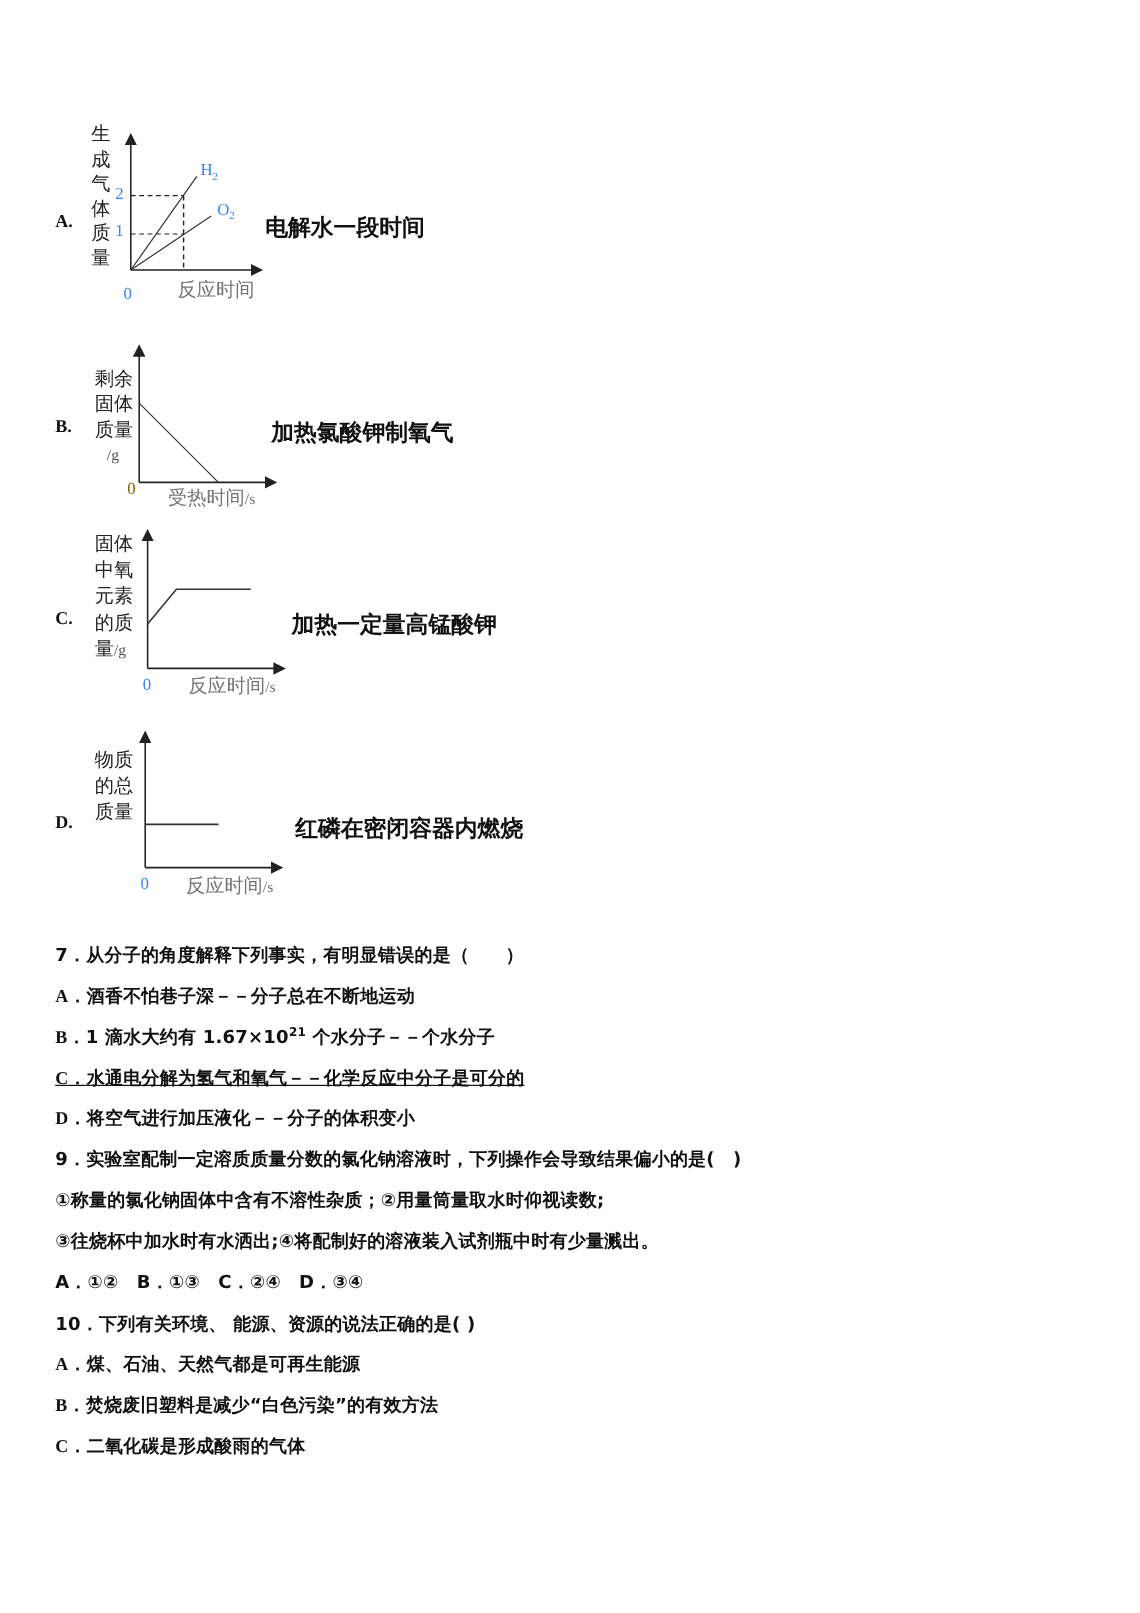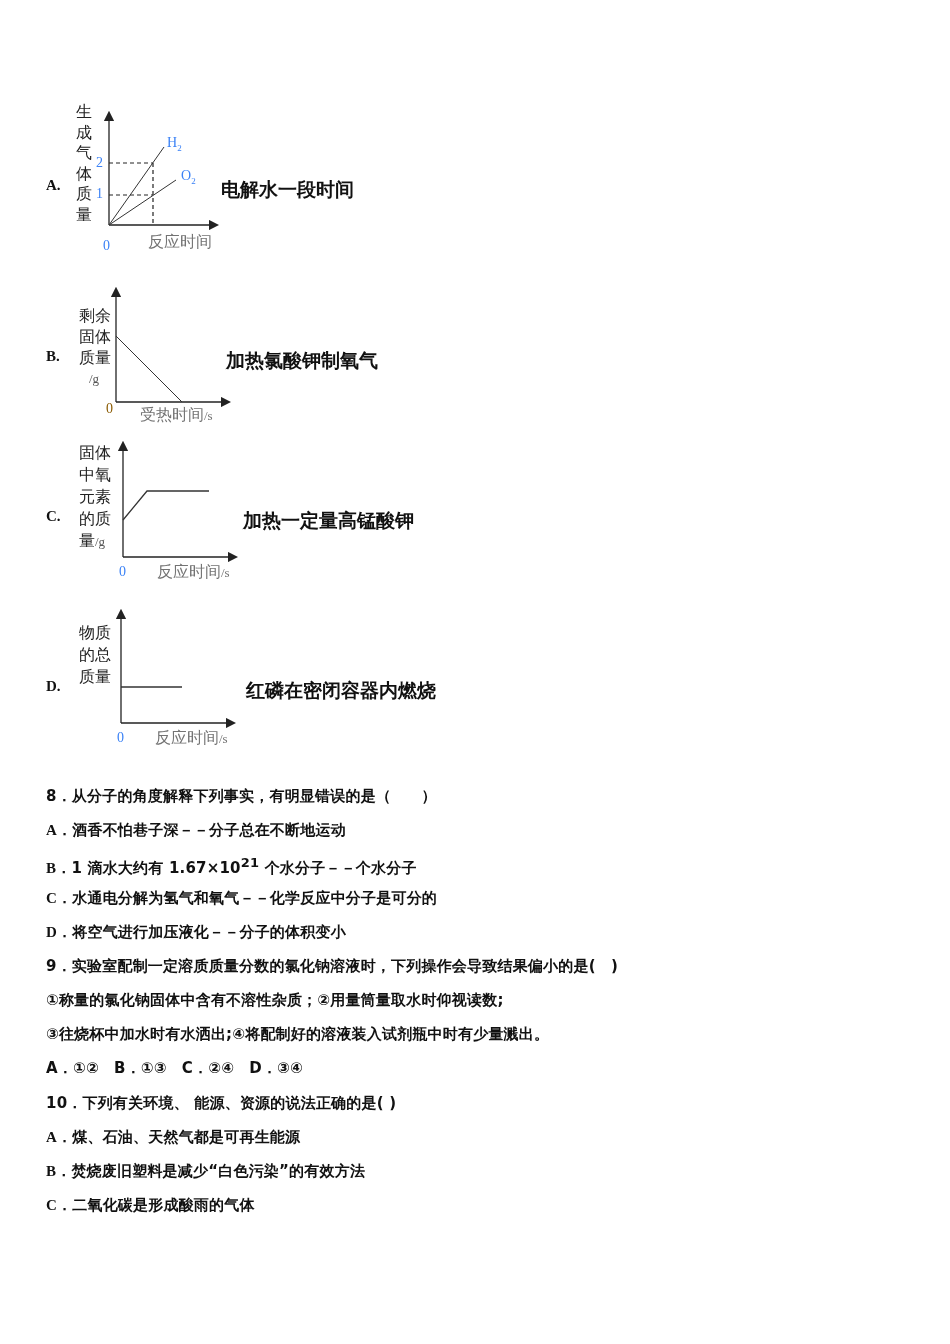--- a/index.html
+++ b/index.html
@@ -7,21 +7,21 @@
          font-family:"DejaVu Sans", "Liberation Sans", sans-serif; color:#111; }
   .abs { position:absolute; }
   .opt-letter { font-family:"Liberation Serif", "DejaVu Serif", serif; font-weight:bold; font-size:15px; }
   .caption { font-weight:bold; font-size:19px; white-space:nowrap; }
   .ylab { font-size:16px; line-height:21px; color:#222; }
   .xlab { font-size:16px; color:#737373; white-space:nowrap; }
   .zero { font-family:"Liberation Serif", serif; font-size:14px; color:#3b82f6; }
   .unit { font-family:"Liberation Serif", serif; font-size:13px; }
   .q-line { position:absolute; left:46px; font-size:15px; font-weight:bold; white-space:nowrap; letter-spacing:0.2px; }
   .q-line .lt { font-family:"Liberation Serif", "DejaVu Serif", serif; }
-  sup { font-size:13px; }
+  sup { font-size:10px; }
 </style>
 </head>
 <body>
 
 <div>
   <span class="abs opt-letter" style="left:46px;top:177px;">A.</span>
   <div class="abs ylab" style="left:76px;top:102px;width:18px;line-height:20.5px;">
     <div>生</div>
     <div>成</div>
     <div>气</div>
@@ -115,24 +115,24 @@
     <line x1="121" y1="723" x2="121" y2="614" stroke="#222" stroke-width="1.3" marker-end="url(#arrd)"></line>
     <line x1="121" y1="723" x2="231" y2="723" stroke="#222" stroke-width="1.3" marker-end="url(#arrd)"></line>
     <line x1="121" y1="687" x2="182" y2="687" stroke="#333" stroke-width="1.3"></line>
   </svg>
   <span class="abs zero" style="left:117px;top:730px;">0</span>
   <span class="abs xlab" style="left:155px;top:728px;"><span>反应时间</span><span class="unit">/s</span></span>
   <span class="abs caption" style="left:246px;top:678px;">红磷在密闭容器内燃烧</span>
 </div>
 
 <div>
-  <div class="q-line" style="top:787px;">8．从分子的角度解释下列事实，有明显错误的是（　　）</div>
+  <div class="q-line" style="top:787px;">7．从分子的角度解释下列事实，有明显错误的是（　　）</div>
   <div class="q-line" style="top:821px;"><span class="lt">A．</span><span>酒香不怕巷子深－－分子总在不断地运动</span></div>
   <div class="q-line" style="top:855px;"><span class="lt">B．</span><span>1 滴水大约有 1.67×10</span><sup>21</sup><span> 个水分子－－个水分子</span></div>
-  <div class="q-line" style="top:889px;"><span class="lt">C．</span><span>水通电分解为氢气和氧气－－化学反应中分子是可分的</span></div>
+  <div class="q-line" style="top:889px;text-decoration:underline;"><span class="lt">C．</span><span>水通电分解为氢气和氧气－－化学反应中分子是可分的</span></div>
   <div class="q-line" style="top:923px;"><span class="lt">D．</span><span>将空气进行加压液化－－分子的体积变小</span></div>
 </div>
 
 <div>
   <div class="q-line" style="top:957px;">9．实验室配制一定溶质质量分数的氯化钠溶液时，下列操作会导致结果偏小的是(　)</div>
   <div class="q-line" style="top:991px;">①称量的氯化钠固体中含有不溶性杂质；②用量筒量取水时仰视读数;</div>
   <div class="q-line" style="top:1025px;">③往烧杯中加水时有水洒出;④将配制好的溶液装入试剂瓶中时有少量溅出。</div>
   <div class="q-line" style="top:1059px;">A．①②　B．①③　C．②④　D．③④</div>
 </div>
 

